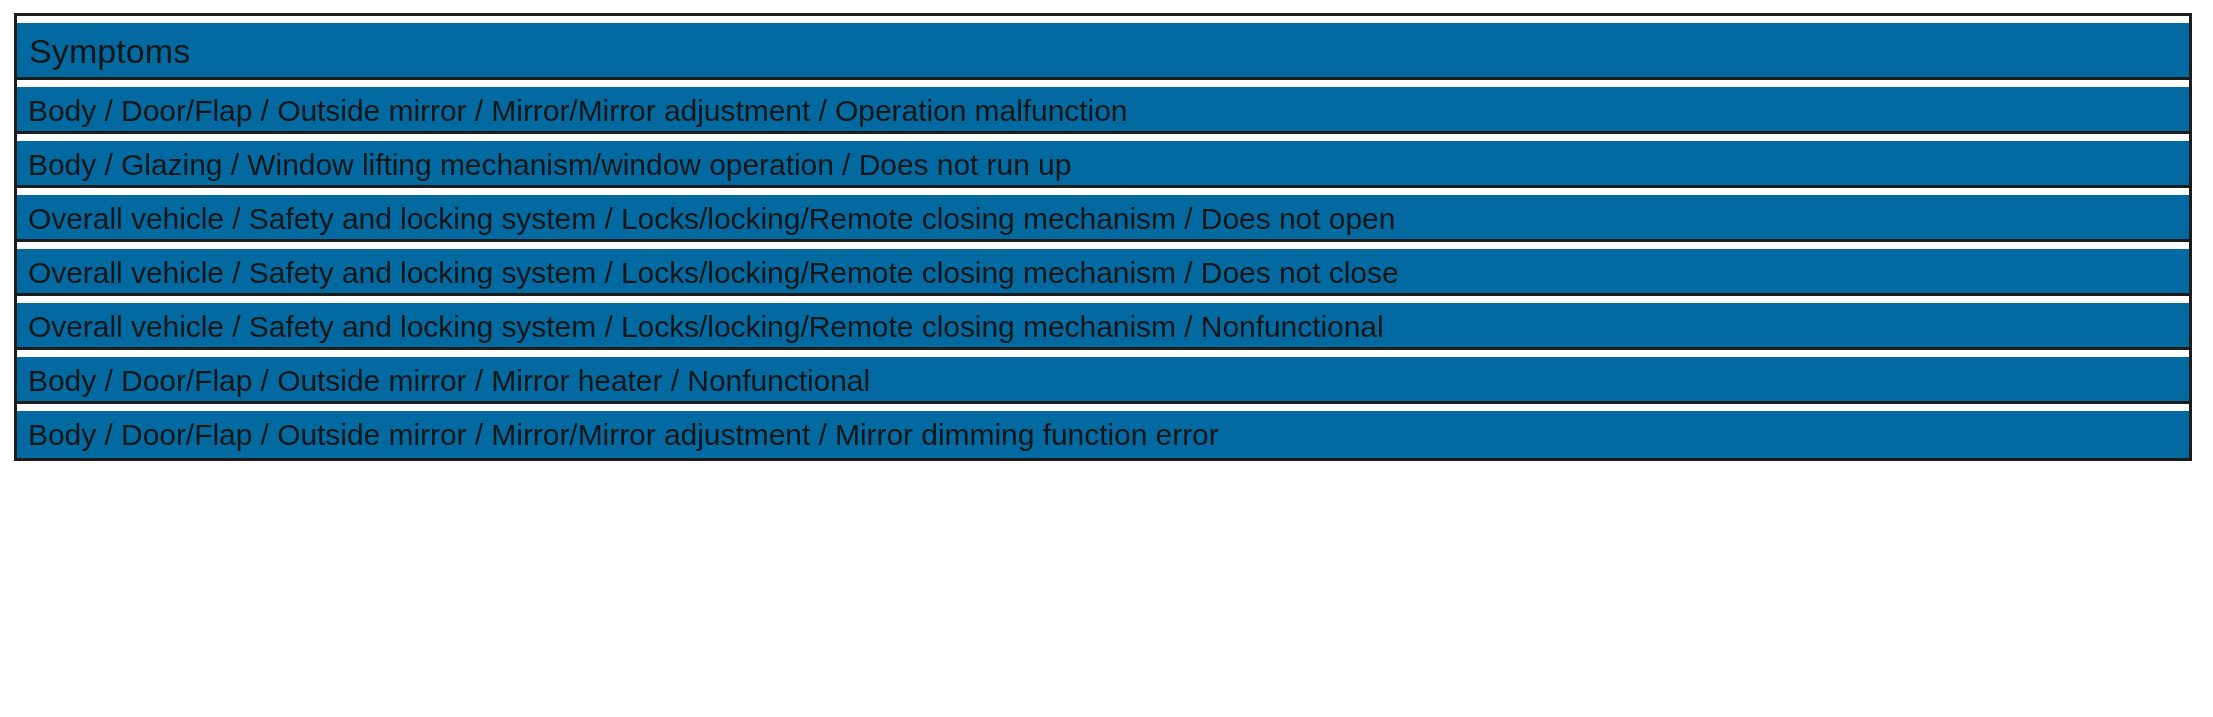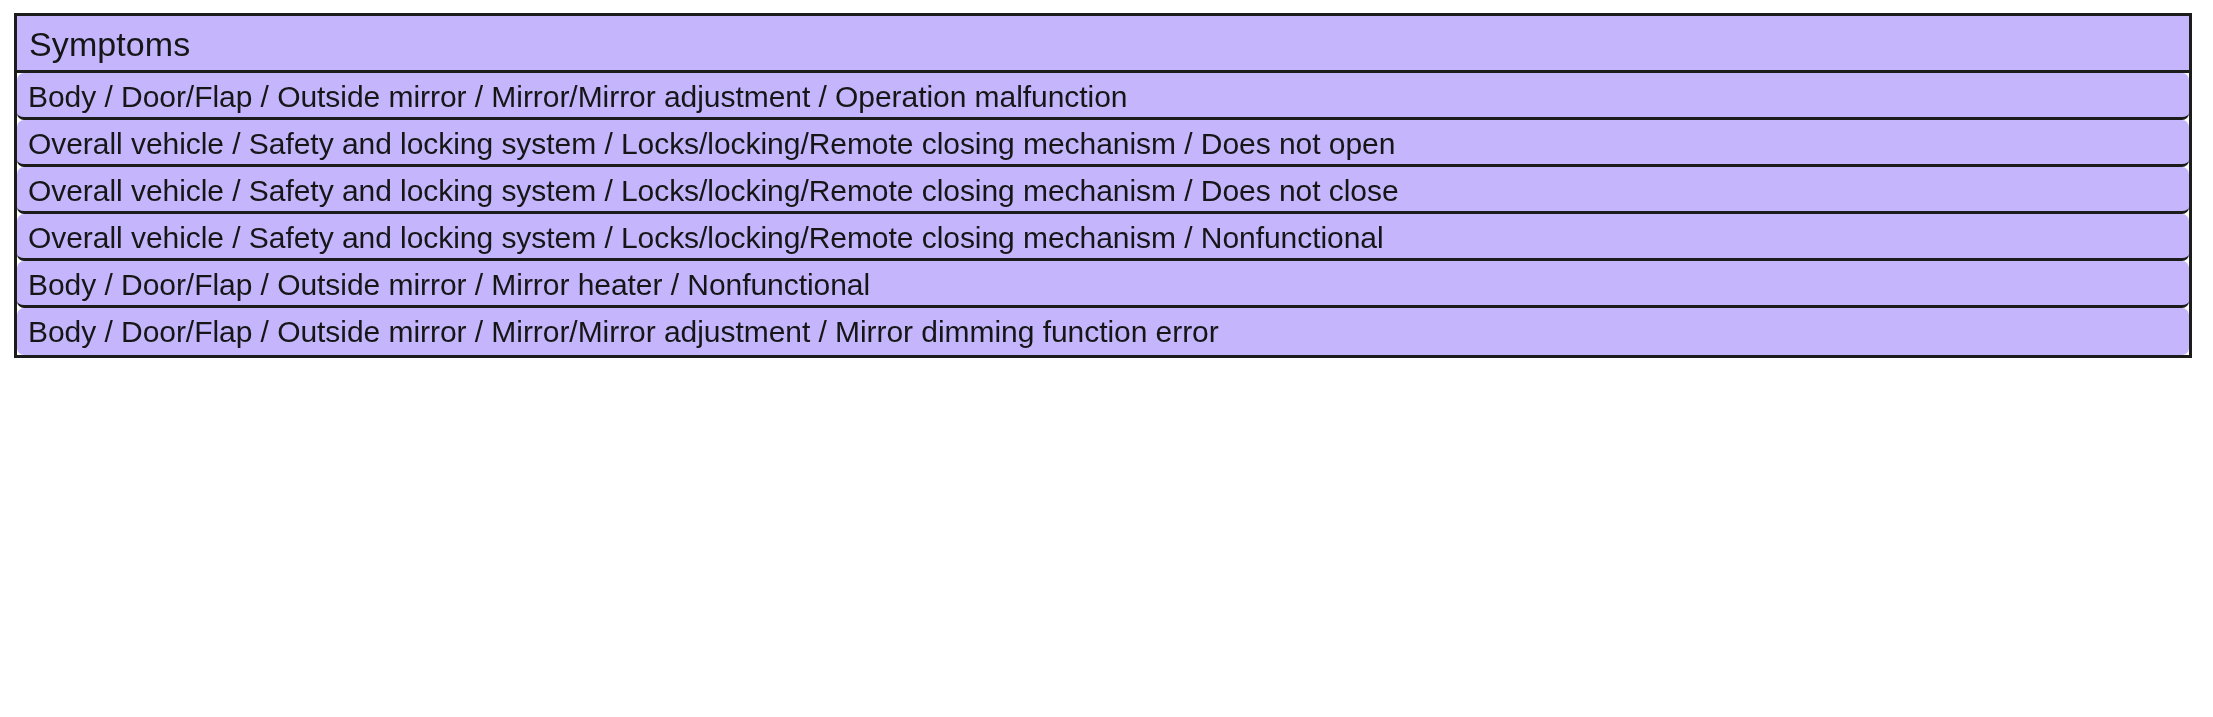--- a/index.html
+++ b/index.html
@@ -37,21 +37,22 @@
 
   .symptoms-table tbody {
     display: block;
   }
 
   .sym-row {
     display: block;
     width: 100%;
     box-sizing: border-box;
     border-bottom: 3px solid #1c1c1c;
-    background: #c4b5fd;
+    background: #0369a1;
+    margin-top: 7px;
   }
 
   .sym-row:last-child {
     border-bottom: none;
   }
 
   .sym-cell {
     display: block;
     box-sizing: border-box;
     color: #161616;
@@ -68,21 +69,20 @@
     line-height: 57px;
     padding: 0 0 0 12px;
     font-size: 34px;
     font-weight: 400;
     letter-spacing: 0.1px;
   }
 
   
   .body-row {
     height: 47px;
-    border-radius: 7px;
   }
   .body-row .sym-cell {
     height: 47px;
     line-height: 47px;
     padding: 0 0 0 11px;
     font-size: 30px;
     font-weight: 400;
     letter-spacing: -0.05px;
   }
 </style>
@@ -95,20 +95,23 @@
     <tbody>
 
       <tr class="sym-row header-row">
         <td class="sym-cell">Symptoms</td>
       </tr>
 
       <tr class="sym-row body-row">
         <td class="sym-cell">Body / Door/Flap / Outside mirror / Mirror/Mirror adjustment / Operation malfunction</td>
       </tr>
 
+      <tr class="sym-row body-row">
+        <td class="sym-cell">Body / Glazing / Window lifting mechanism/window operation / Does not run up</td>
+      </tr>
 
 
       <tr class="sym-row body-row">
         <td class="sym-cell">Overall vehicle / Safety and locking system / Locks/locking/Remote closing mechanism / Does not open</td>
       </tr>
 
       <tr class="sym-row body-row">
         <td class="sym-cell">Overall vehicle / Safety and locking system / Locks/locking/Remote closing mechanism / Does not close</td>
       </tr>
 

